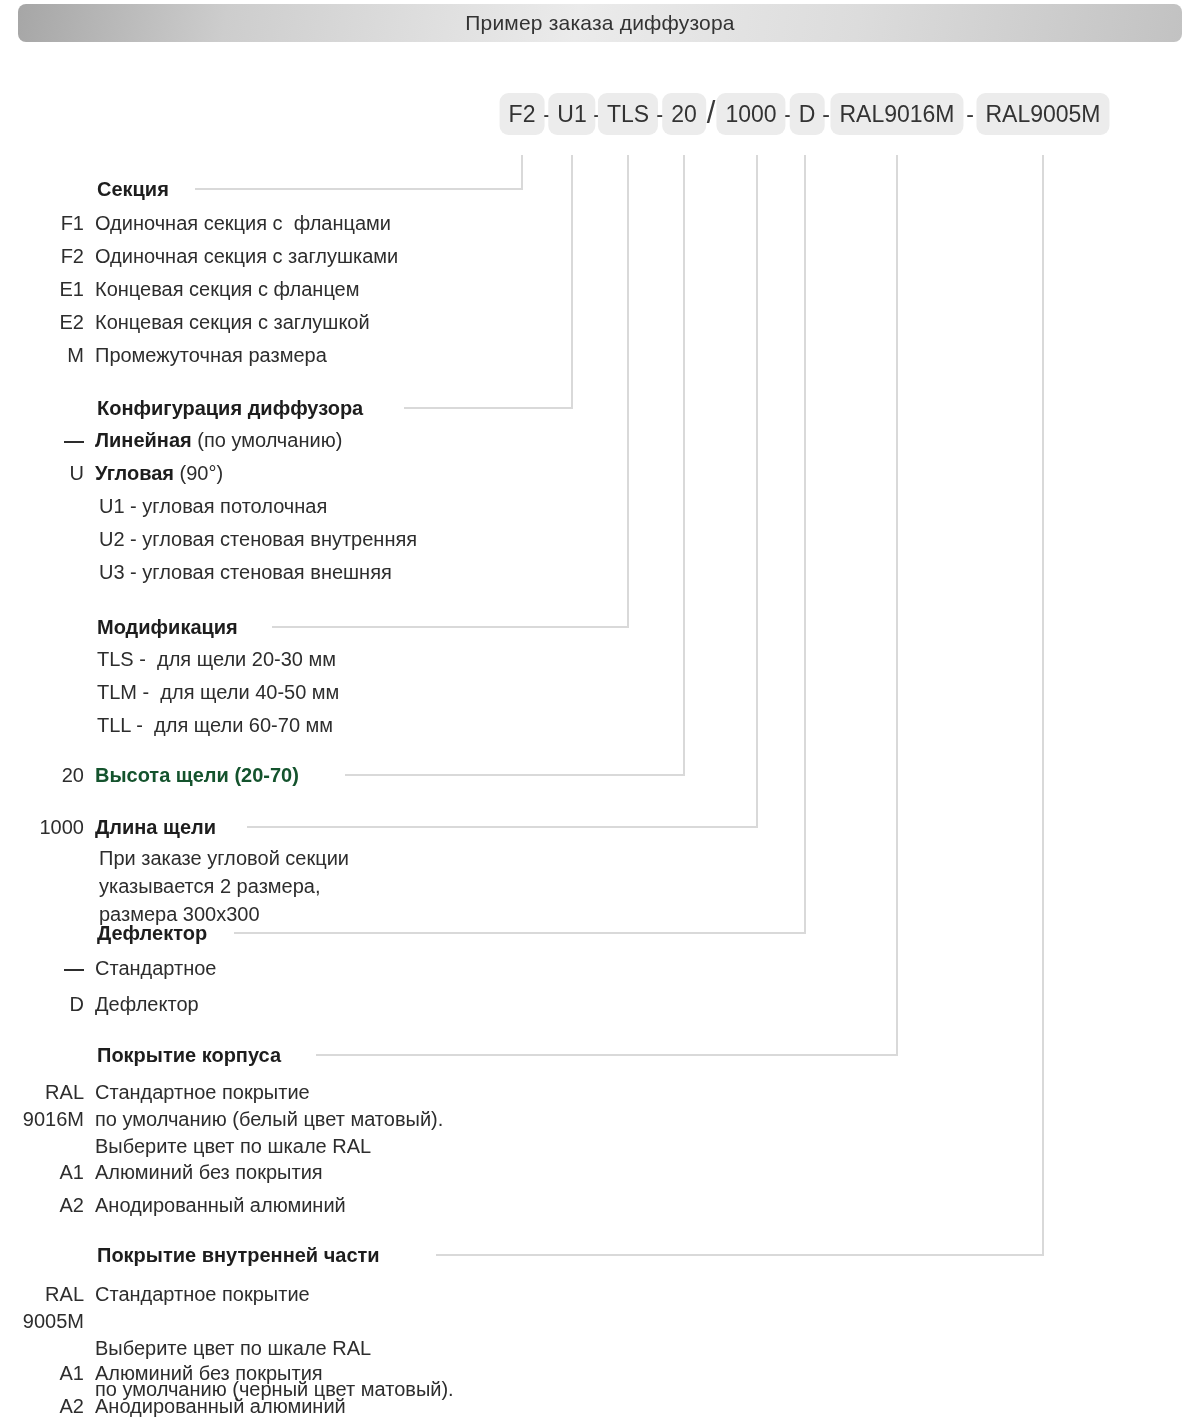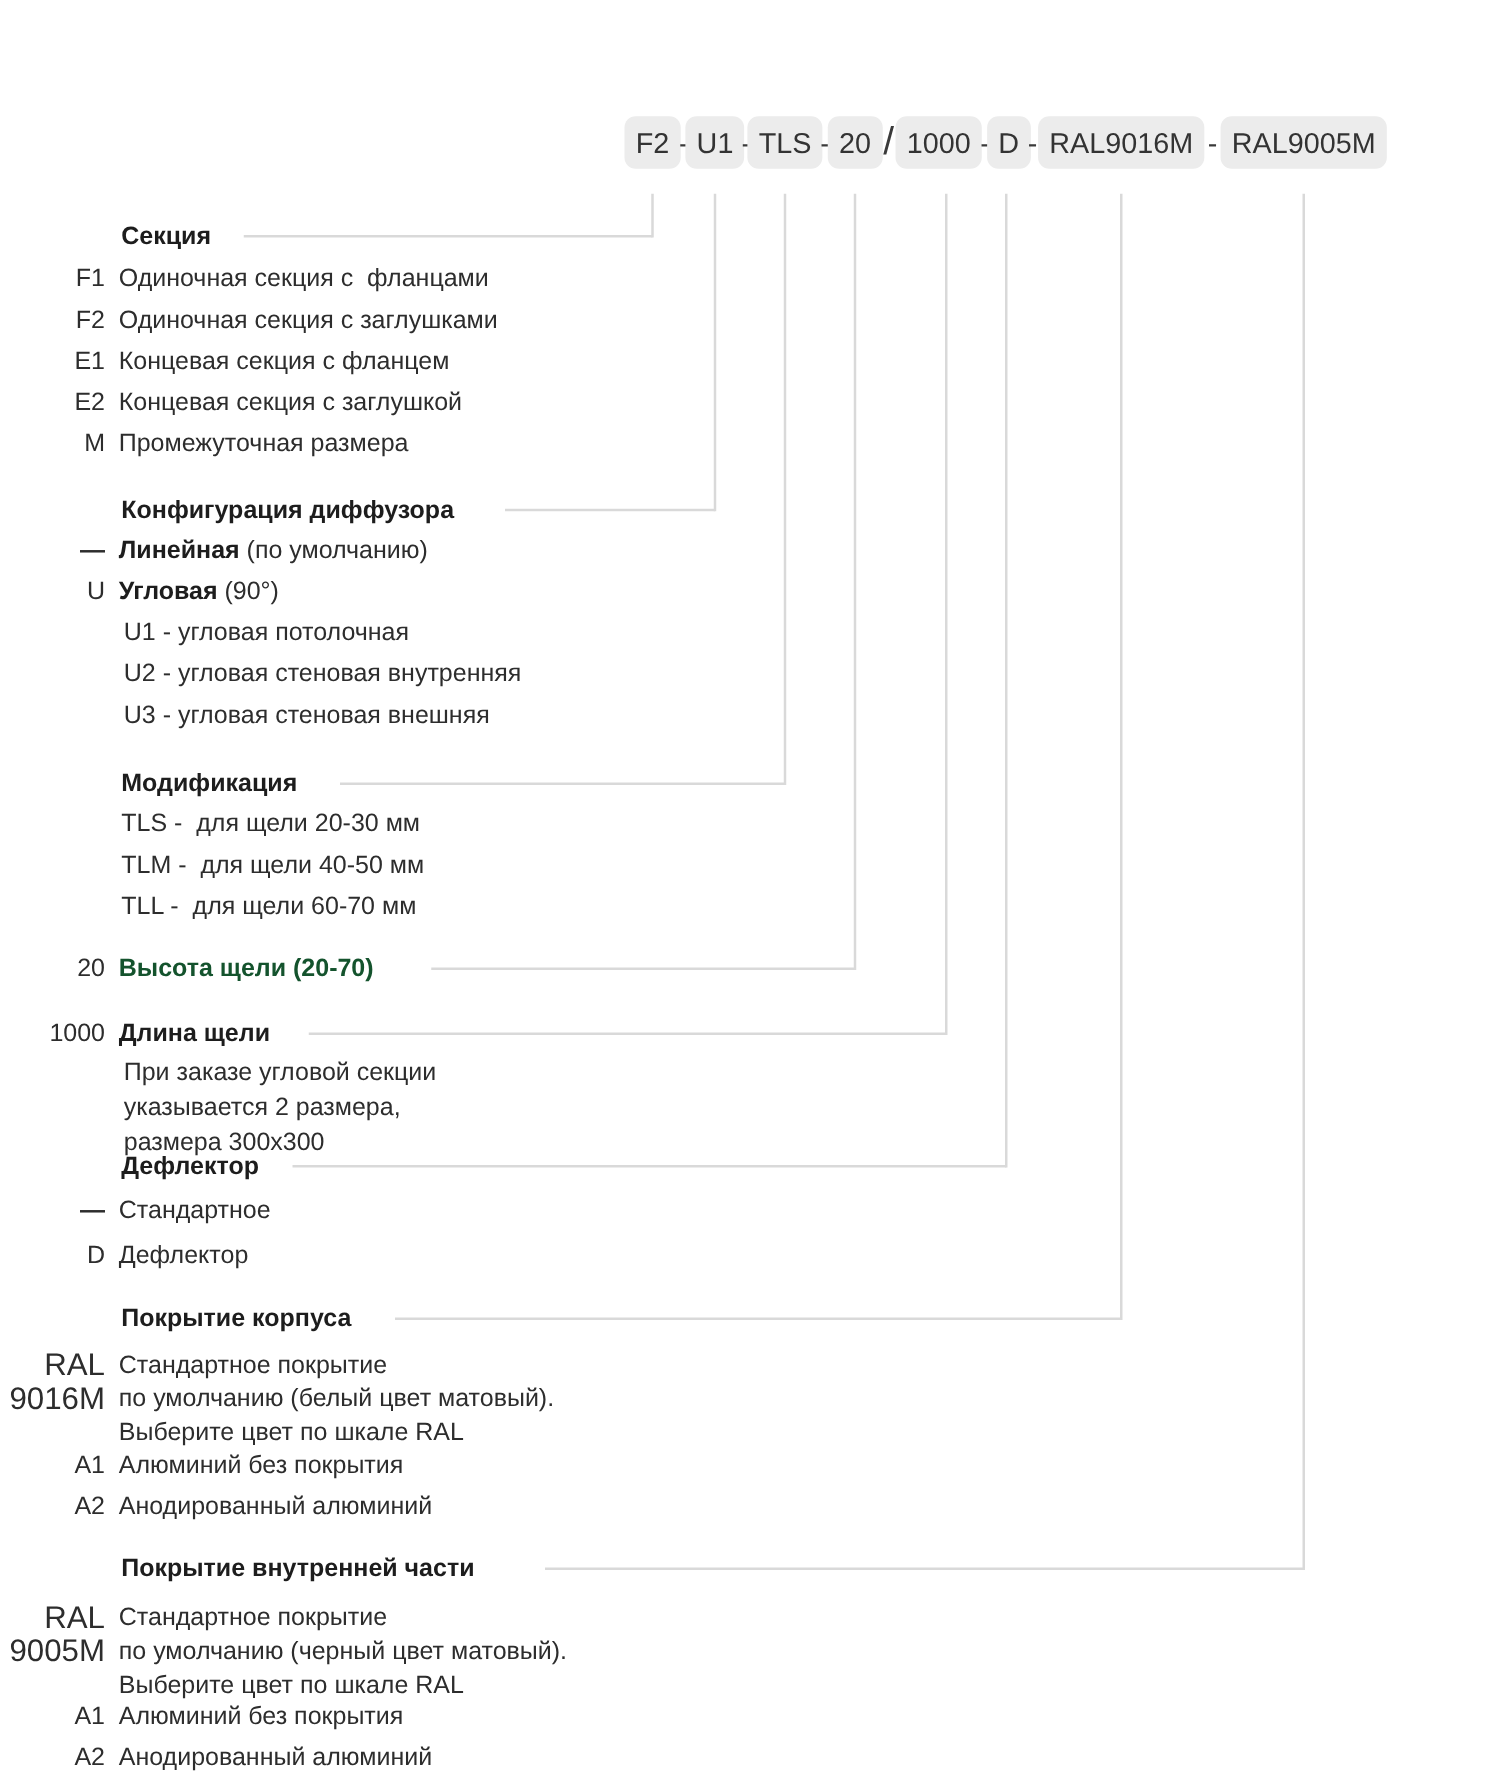--- a/index.html
+++ b/index.html
@@ -24,28 +24,31 @@
   .hline{position:absolute;height:2px;background:#d9d9d9;}
 
   
   .hrow{position:absolute;left:0;font-size:20px;font-weight:bold;color:#1d1d1d;line-height:24px;white-space:pre;}
   .row{position:absolute;left:0;font-size:20px;color:#2d2d2d;line-height:24px;}
   .rcode{position:absolute;left:0;top:0;width:84px;text-align:right;white-space:pre;}
   .rtext{position:absolute;left:95px;top:0;white-space:pre;}
   .rtext .b{font-weight:bold;color:#1d1d1d;}
   .dash{font-weight:bold;}
   .note{font-size:20px;color:#2d2d2d;line-height:28px;}
-  .rcode2{position:absolute;left:0;width:84px;text-align:right;line-height:27px;font-size:25px;}
+  .rcode2{position:absolute;left:0;width:84px;text-align:right;line-height:27px;font-size:20px;}
   .rlines{position:absolute;left:95px;line-height:27px;font-size:20px;white-space:pre;}
 </style>
 </head>
 <body>
 
 <div id="canvas">
 
+  <div class="header">
+    <span class="header-title">Пример заказа диффузора</span>
+  </div>
 
   <div>
     <div class="codebox" style="left:522px">F2</div>
     <div class="sep" style="left:547px">-</div>
     <div class="codebox" style="left:572px">U1</div>
     <div class="sep" style="left:597px">-</div>
     <div class="codebox" style="left:628px">TLS</div>
     <div class="sep" style="left:660px">-</div>
     <div class="codebox" style="left:684px">20</div>
     <div class="sep big" style="left:711px">/</div>
@@ -180,21 +183,21 @@
   <div class="row" style="top:1193px">
     <span class="rcode">A2</span>
     <span class="rtext">Анодированный алюминий</span>
   </div>
 
   <div class="hrow" style="top:1243px;left:97px">Покрытие внутренней части</div>
   <div>
     <div class="rcode2" style="top:1281px">RAL</div>
     <div class="rcode2" style="top:1308px">9005M</div>
     <div class="rlines" style="top:1281px">Стандартное покрытие</div>
-    <div class="rlines" style="top:1308px">по умолчанию (черный цвет матовый).</div>
+    <div class="rlines" style="top:1376px">по умолчанию (черный цвет матовый).</div>
     <div class="rlines" style="top:1335px">Выберите цвет по шкале RAL</div>
   </div>
   <div class="row" style="top:1361px">
     <span class="rcode">A1</span>
     <span class="rtext">Алюминий без покрытия</span>
   </div>
   <div class="row" style="top:1394px">
     <span class="rcode">A2</span>
     <span class="rtext">Анодированный алюминий</span>
   </div>

